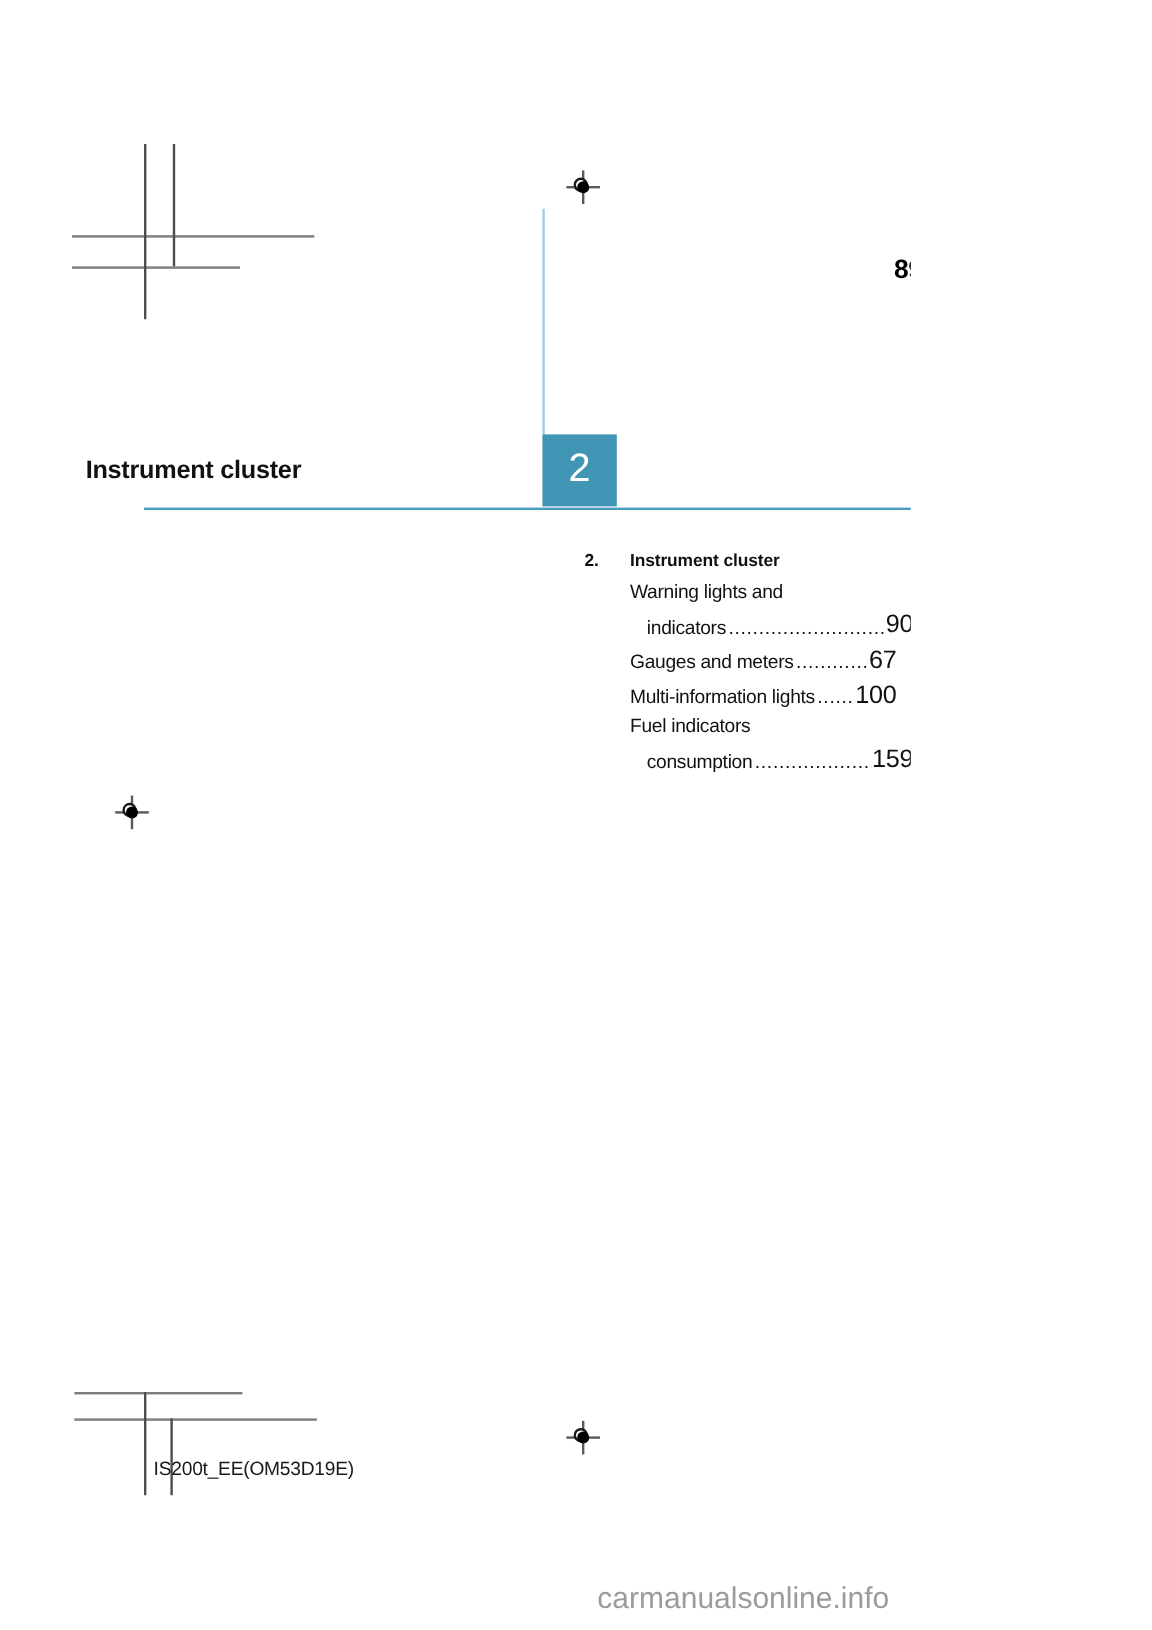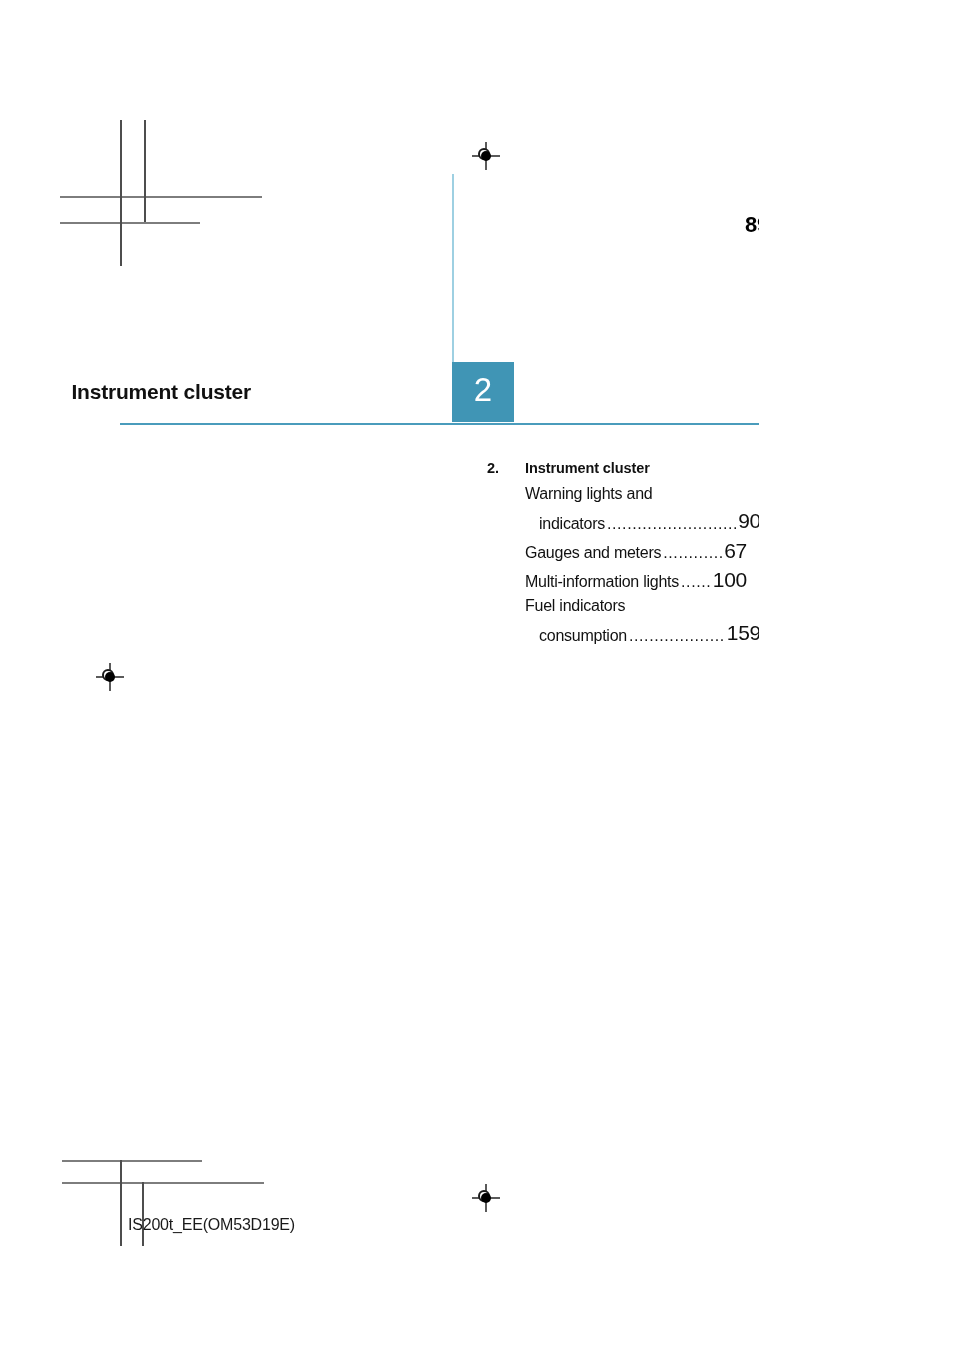--- a/index.html
+++ b/index.html
@@ -300,14 +300,15 @@
         <span class="label">consumption</span>
         <span class="dots">................................</span>
         <span class="pg">159</span>
       </span>
     </div>
 
   </div>
 
   <div id="footer-code">IS200t_EE(OM53D19E)</div>
 
+  <div id="watermark">carmanualsonline.info</div>
 
 </div>
 
 </body></html>

